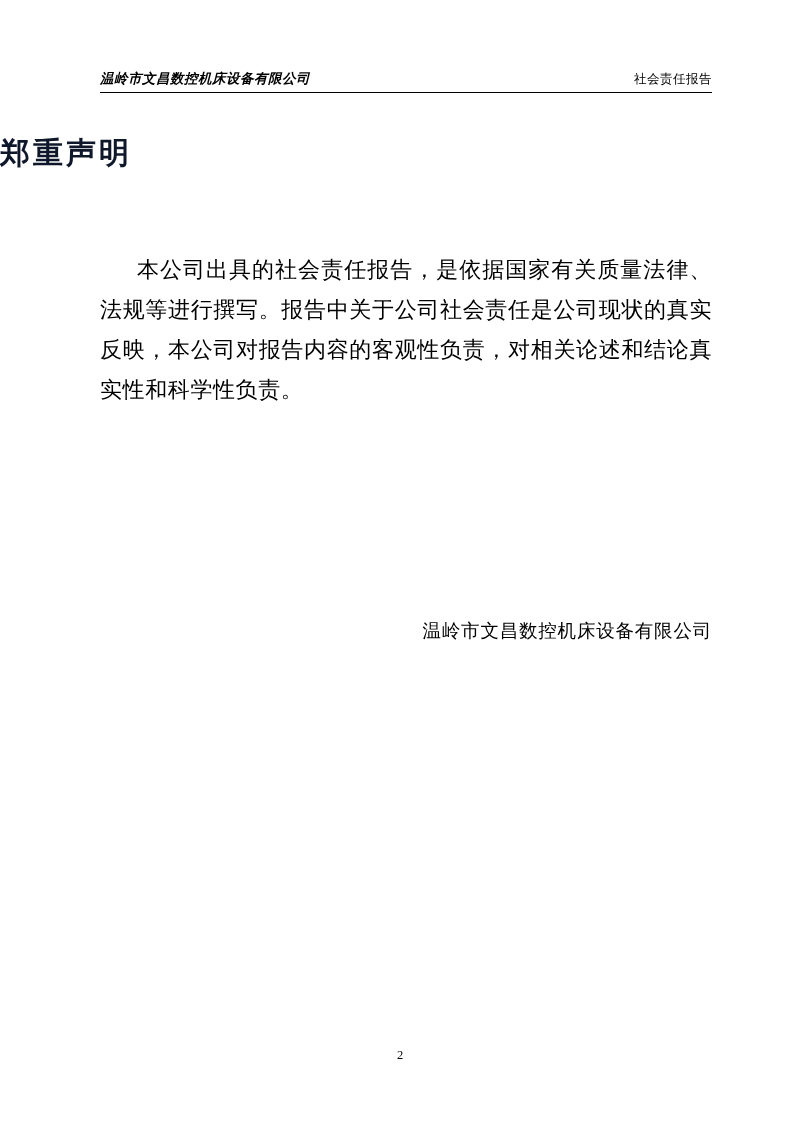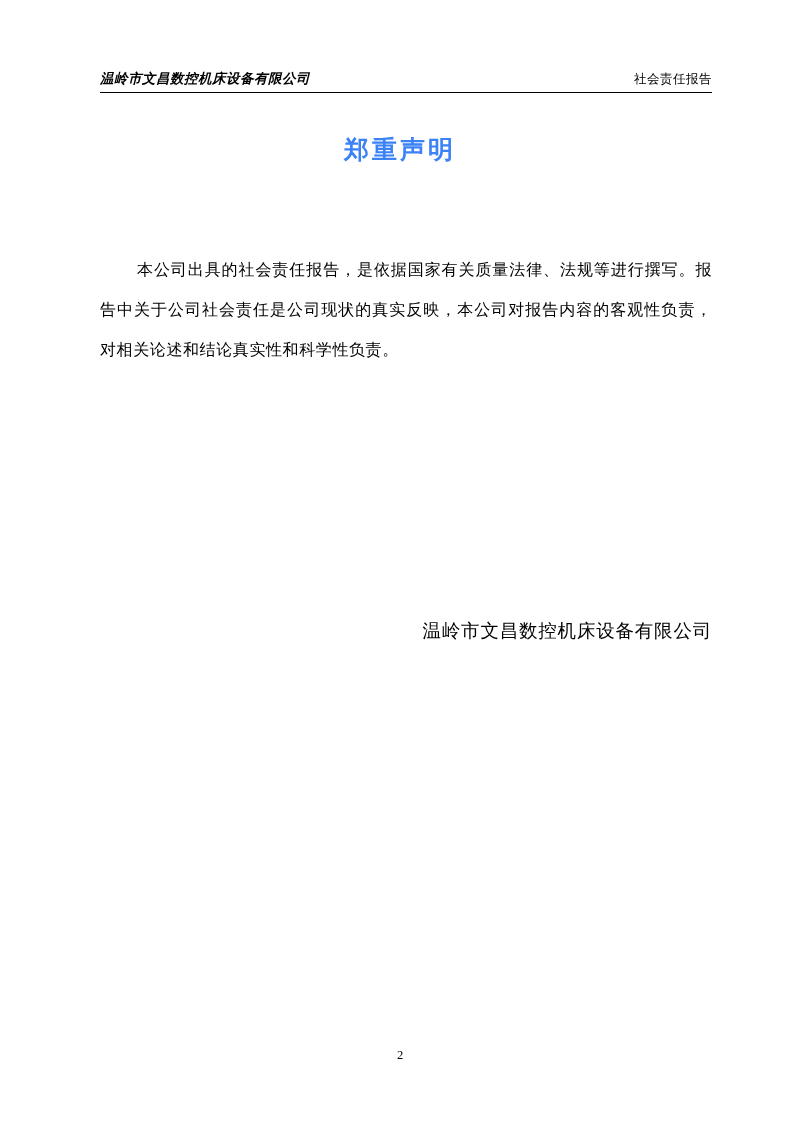--- a/index.html
+++ b/index.html
@@ -49,38 +49,37 @@
     letter-spacing: 0.5px;
     white-space: nowrap;
   }
 
   
   .doc-title {
     position: absolute;
     left: 0;
     top: 133px;
     width: 800px;
-    text-align: center;
     font-family: "Liberation Serif", serif;
-    font-size: 25px;
+    font-size: 30px;
     font-weight: bold;
     letter-spacing: 3px;
-    color: #3b82f6;
+    color: #0f172a;
   }
 
   
   .body-block {
     position: absolute;
     left: 100px;
     top: 250px;
     width: 612px;
   }
   .para {
     font-family: "Liberation Serif", serif;
-    font-size: 16px;
+    font-size: 22px;
     line-height: 40px;
     text-align: justify;
     text-justify: inter-ideograph;
     text-indent: 37px;
     letter-spacing: 0.6px;
     color: #000000;
     margin: 0;
   }
 
   

